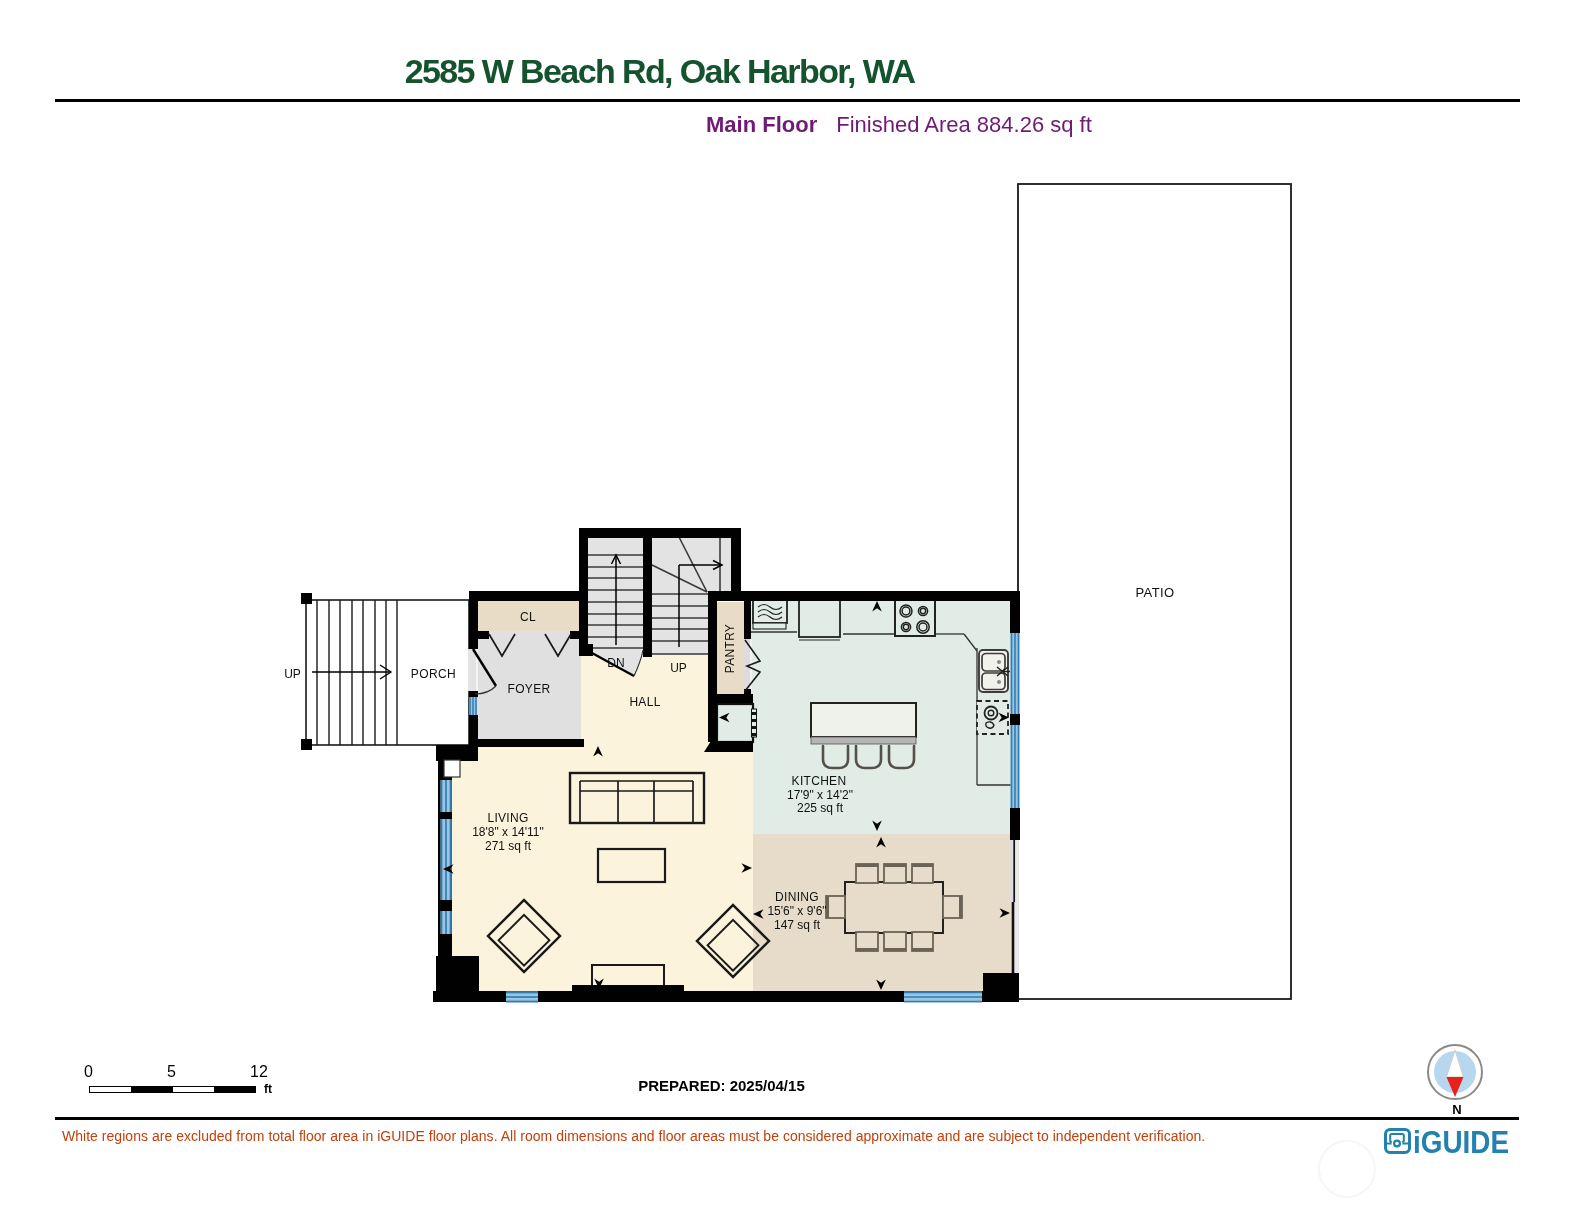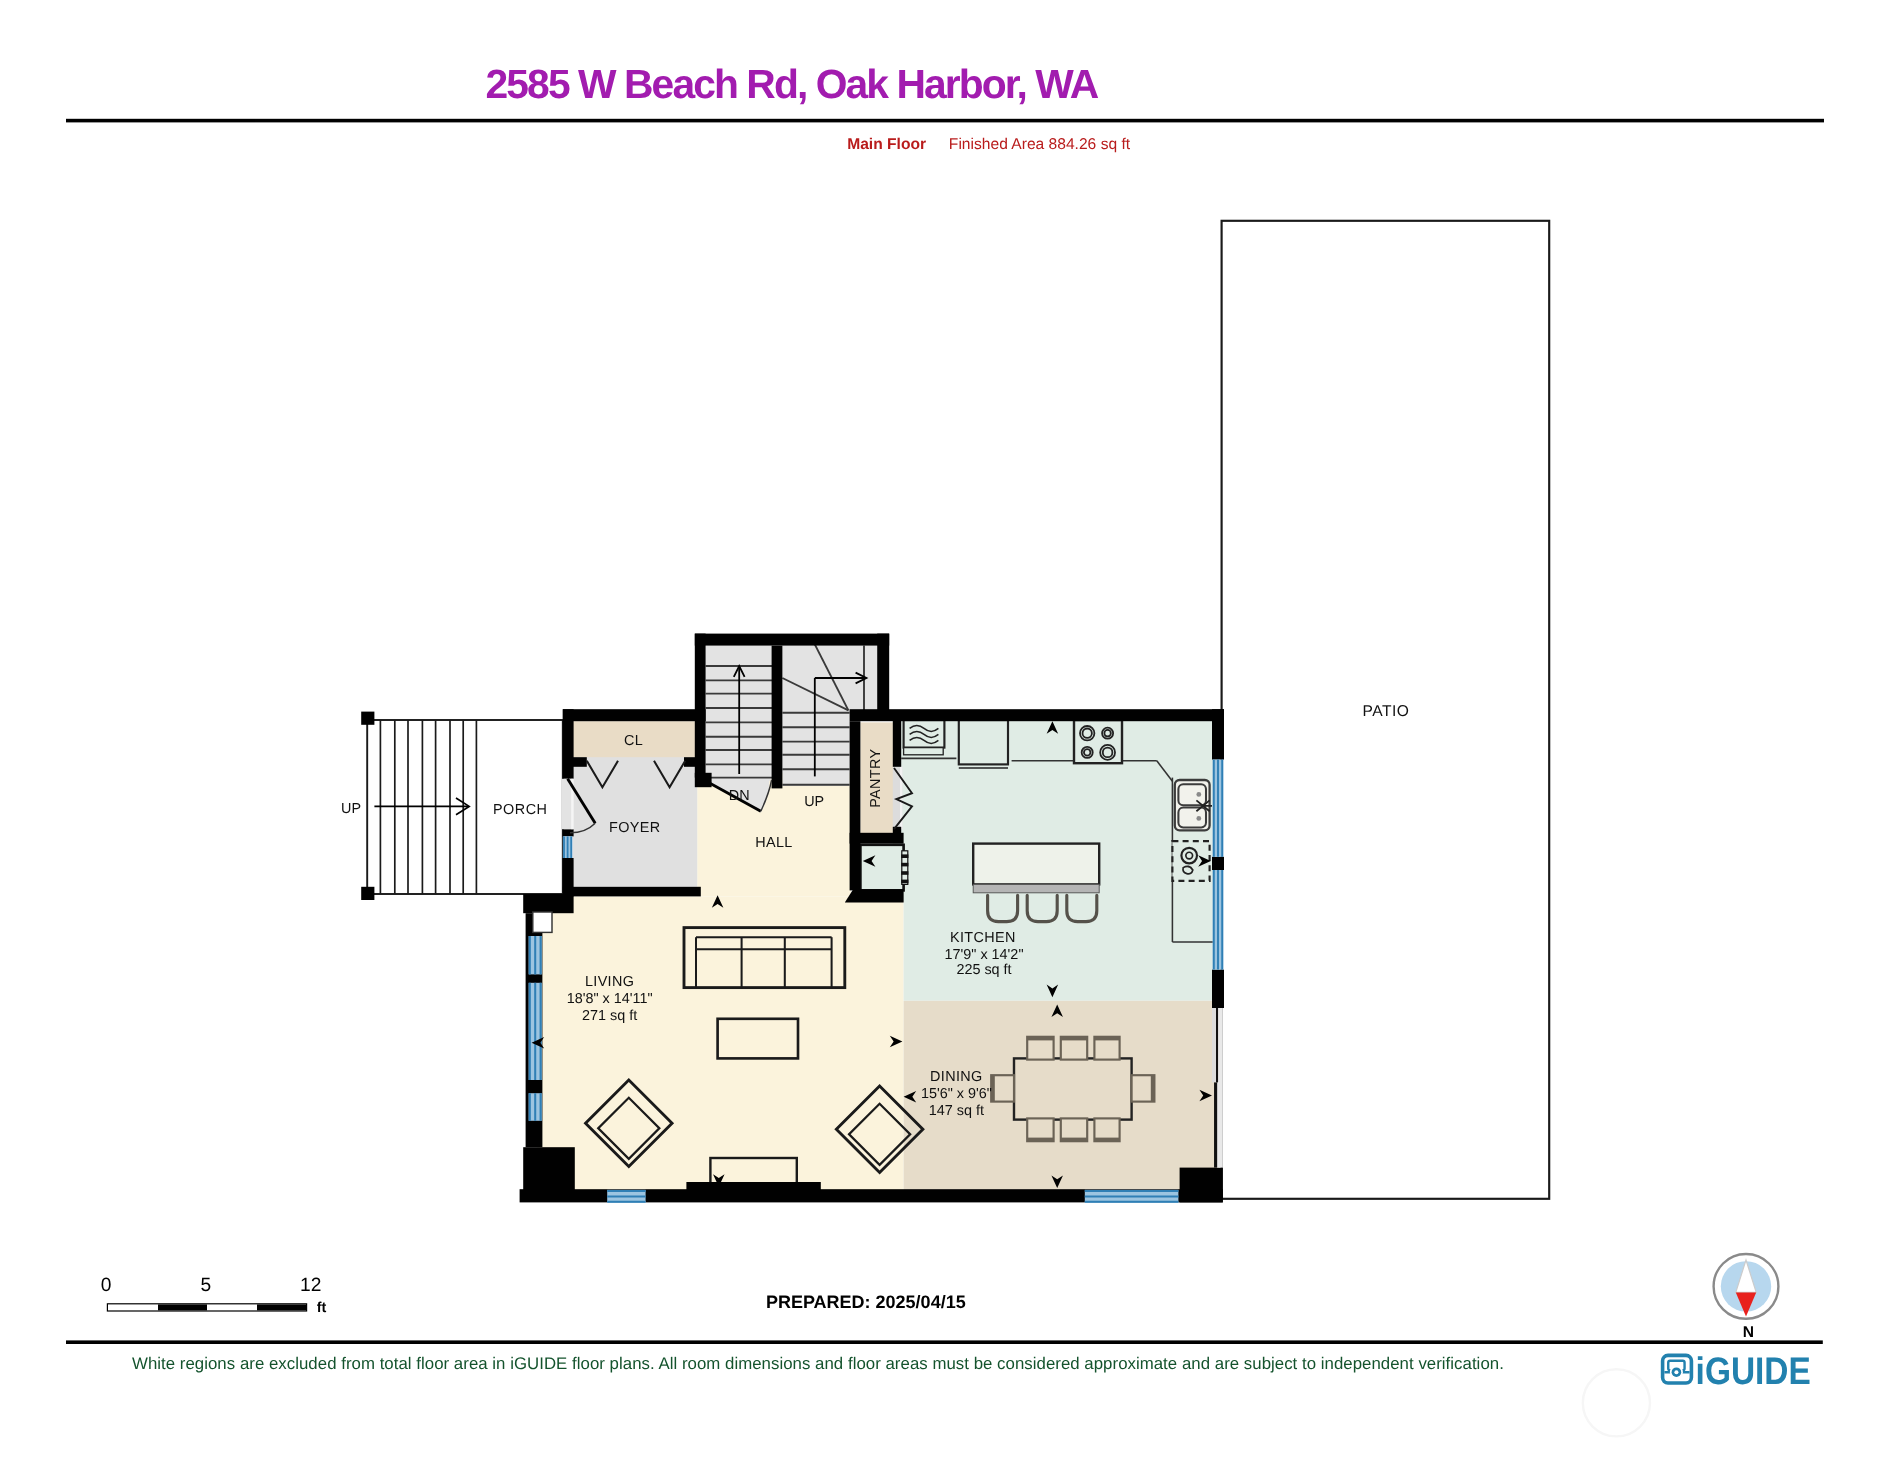--- a/index.html
+++ b/index.html
@@ -3,25 +3,25 @@
 <meta charset="utf-8">
 <style>
   html,body{margin:0;padding:0;}
   body{width:1576px;height:1217px;position:relative;background:#ffffff;-webkit-font-smoothing:antialiased;transform:translateZ(0);opacity:0.9999;
        font-family:"Liberation Sans", sans-serif;}
   .abs{position:absolute;}
 </style>
 </head>
 <body>
 
-<div class="abs" style="left:0;top:52px;width:1319px;text-align:center;font-size:34px;font-weight:bold;letter-spacing:-1.6px;color:#a21caf;">2585 W Beach Rd, Oak Harbor, WA</div>
+<div class="abs" style="left:0;top:52px;width:1319px;text-align:center;font-size:34px;font-weight:bold;letter-spacing:-1.6px;color:#14532d;">2585 W Beach Rd, Oak Harbor, WA</div>
 
 <div class="abs" style="left:55px;top:99px;width:1465px;height:3px;background:#000;"></div>
 
-<div class="abs" style="left:706px;top:112px;font-size:13px;color:#b91c1c;white-space:nowrap;"><b>Main Floor</b><span style="display:inline-block;width:19px;"></span>Finished Area 884.26 sq ft</div>
+<div class="abs" style="left:706px;top:112px;font-size:22px;color:#701a75;white-space:nowrap;"><b>Main Floor</b><span style="display:inline-block;width:19px;"></span>Finished Area 884.26 sq ft</div>
 
 <svg class="abs" style="left:0;top:0;" width="1576" height="1217" viewBox="0 0 1576 1217">
 
 <g>
   <rect x="1018" y="184" width="273" height="815" fill="#ffffff" stroke="#1a1a1a" stroke-width="1.8"></rect>
   <text x="1155" y="596.5" text-anchor="middle" font-size="13" letter-spacing="0.4" fill="#111">PATIO</text>
 </g>
 
 <g>
   <rect x="306" y="600" width="163" height="145" fill="#ffffff" stroke="#1a1a1a" stroke-width="1.6"></rect>
@@ -451,21 +451,21 @@
   <circle cx="35" cy="34" r="21" fill="#b7d7ee"></circle>
   <polygon points="35,12 43.5,39 26.5,39" fill="#ffffff" stroke="#cccccc" stroke-width="1"></polygon>
   <polygon points="26.5,39 43.5,39 35,59" fill="#e8211d"></polygon>
   <text x="37" y="76" text-anchor="middle" font-size="13" font-weight="bold" fill="#000">N</text>
 </svg>
 
 <div class="abs" style="left:55px;top:1117px;width:1464px;height:3px;background:#000;"></div>
 
 <div class="abs" style="left:1318px;top:1140px;width:54px;height:54px;border:2px solid #f6f6f6;border-radius:50%;"></div>
 
-<div class="abs" style="left:62px;top:1128px;font-size:14px;letter-spacing:0.03px;color:#14532d;margin-left:48px;">White regions are excluded from total floor area in iGUIDE floor plans. All room dimensions and floor areas must be considered approximate and are subject to independent verification.</div>
+<div class="abs" style="left:62px;top:1128px;font-size:14px;letter-spacing:0.03px;color:#c2410c;">White regions are excluded from total floor area in iGUIDE floor plans. All room dimensions and floor areas must be considered approximate and are subject to independent verification.</div>
 
 <svg class="abs" style="left:1380px;top:1124px;" width="140" height="36" viewBox="0 0 140 36">
   <g stroke="#2281ae" fill="none">
     <rect x="5.5" y="5.5" width="24" height="23" rx="4.5" stroke-width="3"></rect>
     <rect x="10.2" y="10" width="13.6" height="8" rx="1.5" stroke-width="2"></rect>
     <line x1="7" y1="19.5" x2="28" y2="19.5" stroke-width="2"></line>
   </g>
   <circle cx="17" cy="19.5" r="5.4" fill="#ffffff"></circle>
   <circle cx="17" cy="19.5" r="4" fill="#2281ae"></circle>
   <circle cx="17" cy="19.5" r="1.7" fill="#ffffff"></circle>

